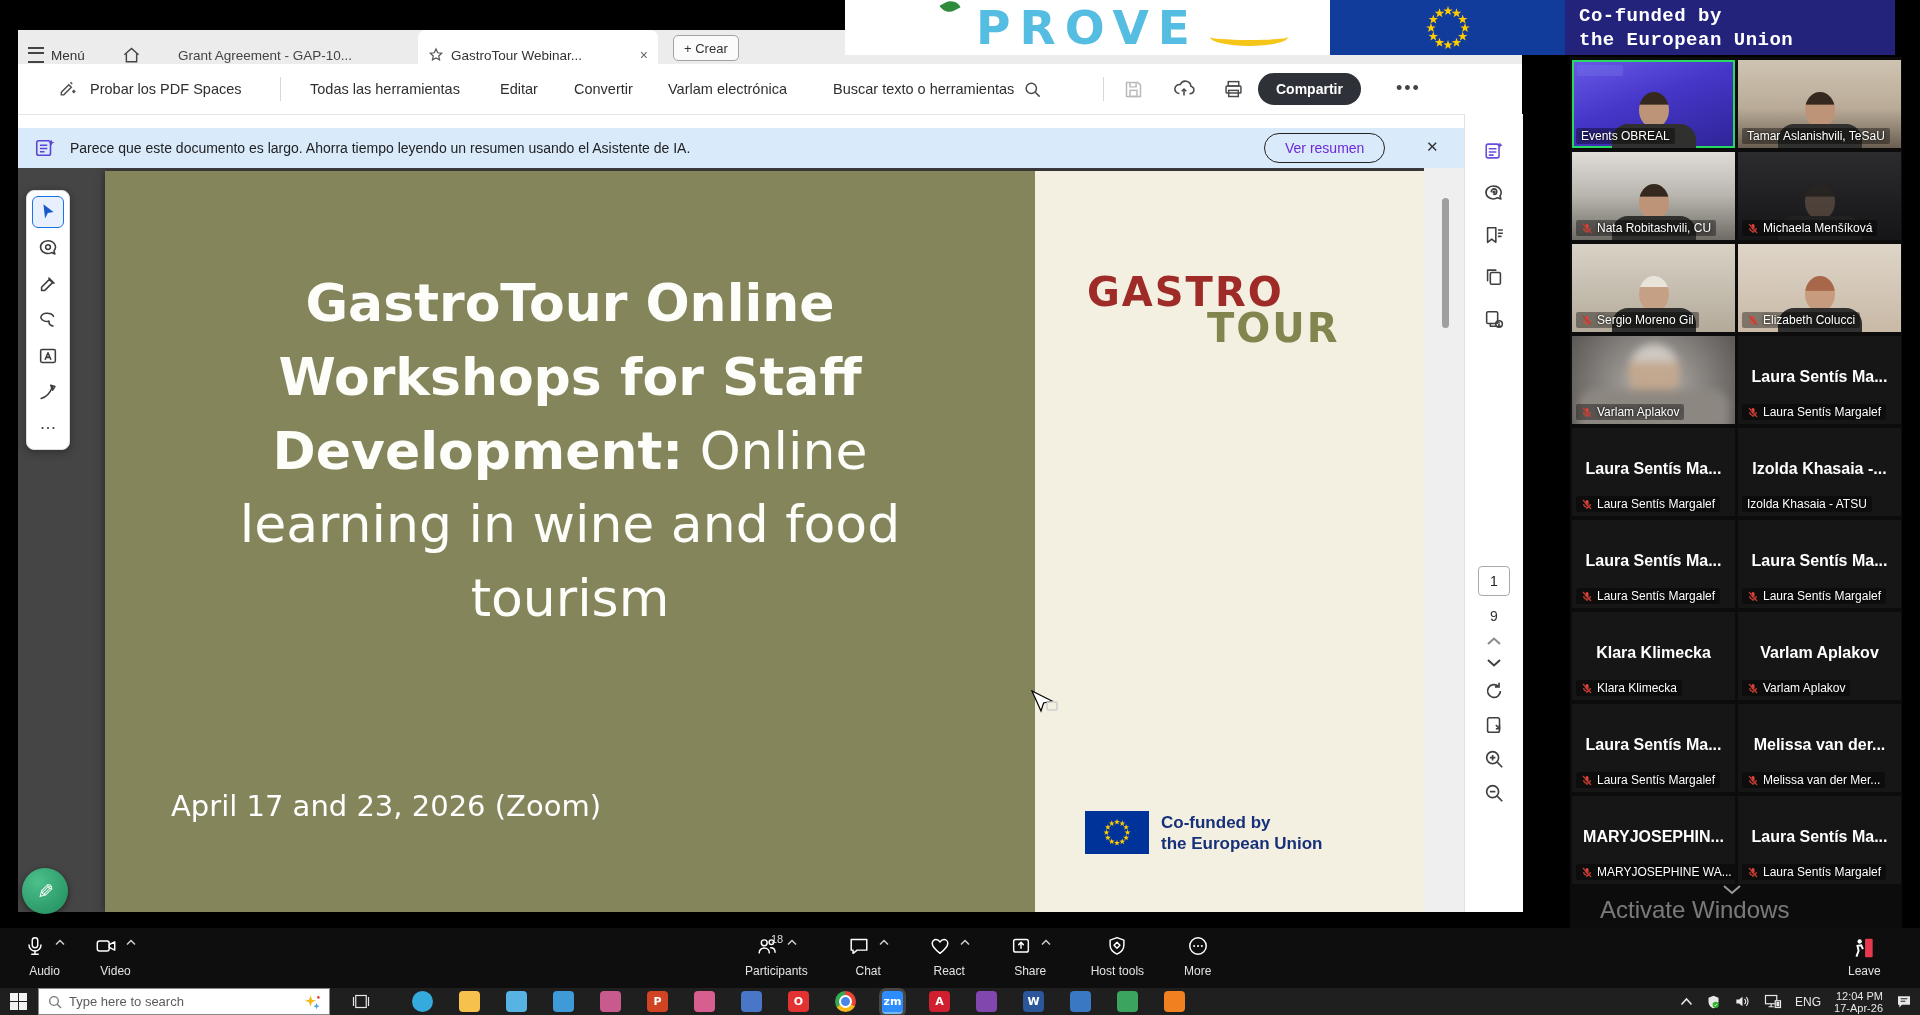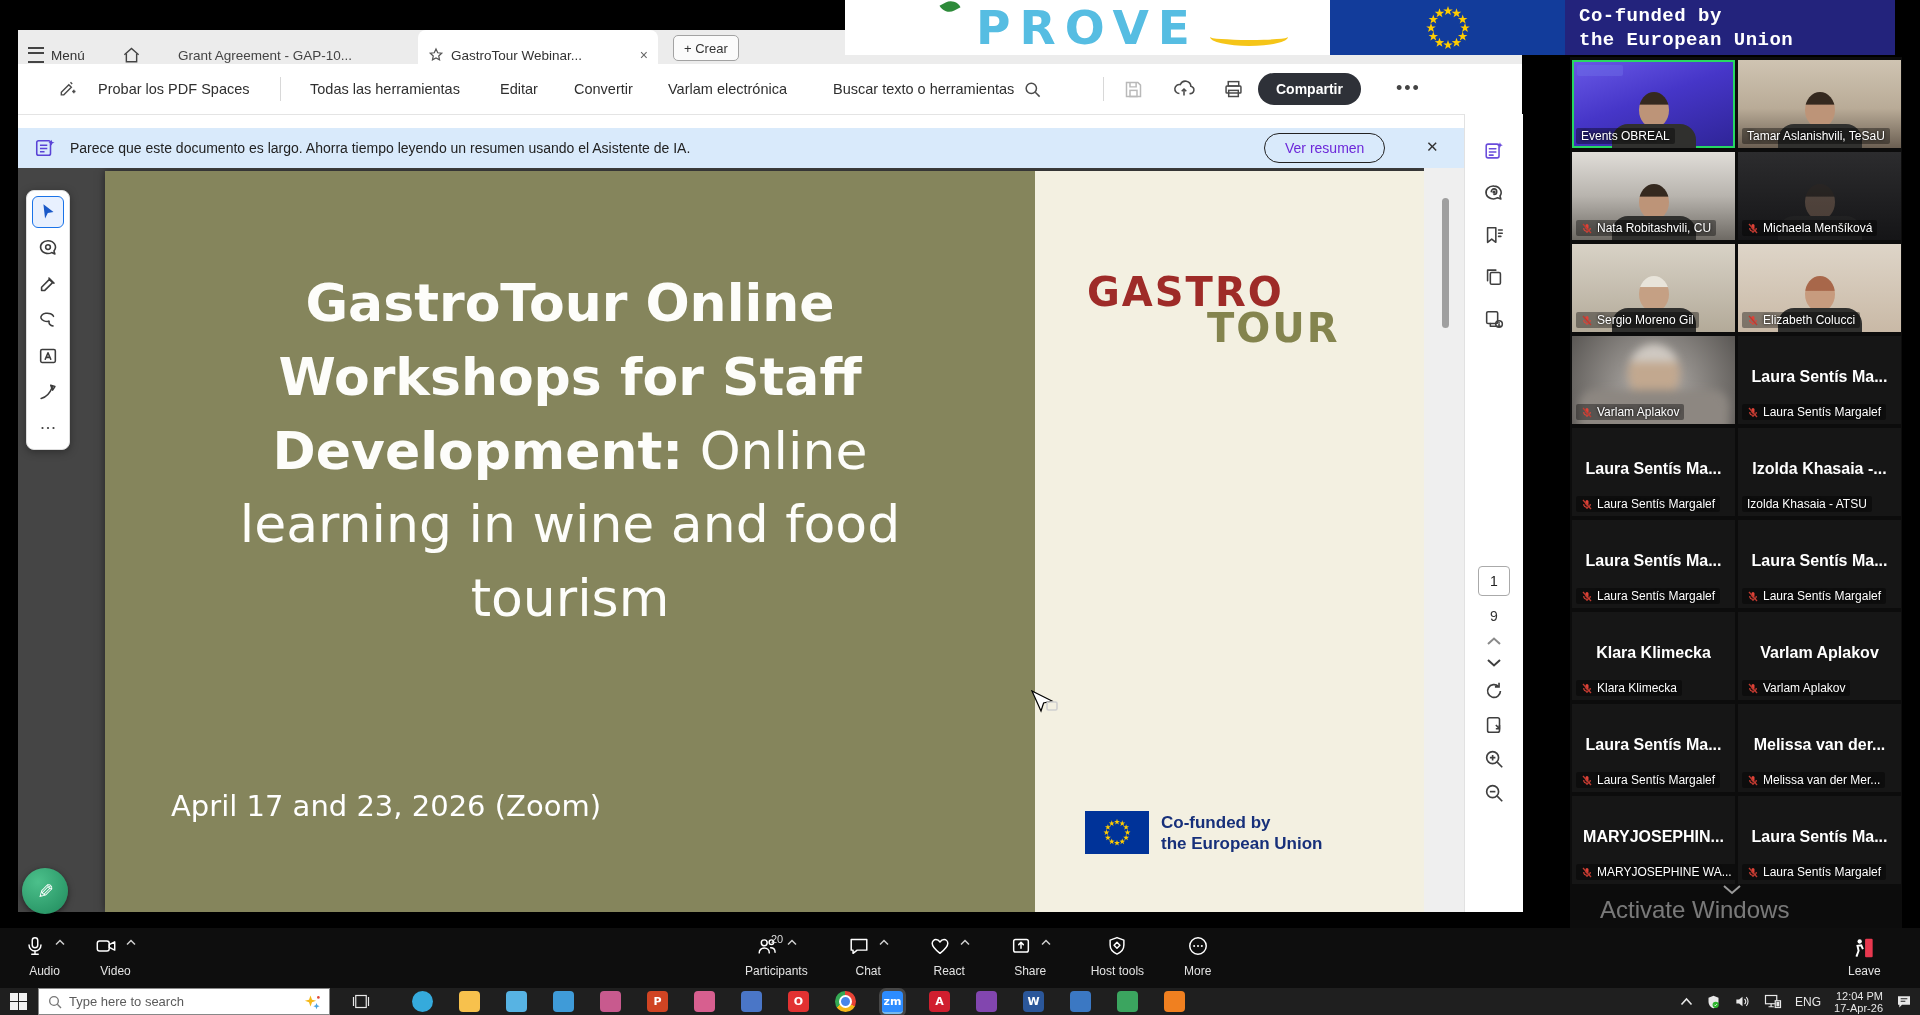--- a/index.html
+++ b/index.html
@@ -190,21 +190,21 @@
           </svg>
         <span>GastroTour Webinar...</span>
         <span class="tab-close">×</span>
       </div>
       <div class="tb-item crear-btn">
         <span>+ Crear</span>
       </div>
     </div>
 
     <div class="pdf-toolbar">
-      <div class="pt-item" style="left:40px;gap:20px">
+      <div class="pt-item" style="left:40px;gap:12px">
         <svg class="tool-ic" width="20" height="20" viewBox="0 0 24 24" fill="none" stroke="currentColor" stroke-width="1.7">
             <path d="M4 16l9-9 3 3-9 9H4z"></path>
             <path d="M15 4l2 2"></path>
             <path d="M19 13v4M17 15h4"></path>
           </svg>
         <span>Probar los PDF Spaces</span>
       </div>
       <div class="pt-sep" style="left:262px"></div>
       <div class="pt-item" style="left:292px">
           <span>Todas las herramientas</span>
@@ -747,21 +747,21 @@
                 <circle cx="16.8" cy="7.8" r="2.5"></circle>
                 <path d="M16 14c2.9 0 4.8 2 4.8 4.8"></path>
               </svg>
             </span>
             <span>
               <svg width="10" height="7" viewBox="0 0 10 7" style="margin-top:4px">
                 <path d="M1 5.5L5 1.5 9 5.5" stroke="#cfcfcf" stroke-width="1.5" fill="none"></path>
               </svg>
             </span>
           </div>
-          <span class="zbadge">20</span>
+          <span class="zbadge">18</span>
           <span class="zlabel">Participants</span>
         </div>
         <div class="zbtn">
           <div class="icon-row">
             <span>
               <svg width="22" height="22" viewBox="0 0 24 24" fill="none" stroke="currentColor" stroke-width="1.6" stroke-linecap="round" stroke-linejoin="round">
                 <path d="M3.5 5h17v11.5H10L5.5 20v-3.5h-2z"></path>
               </svg>
             </span>
             <span>

